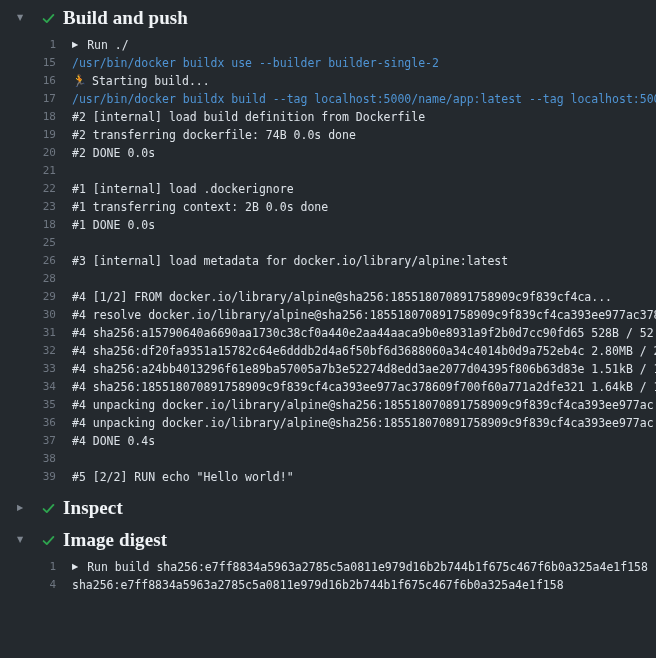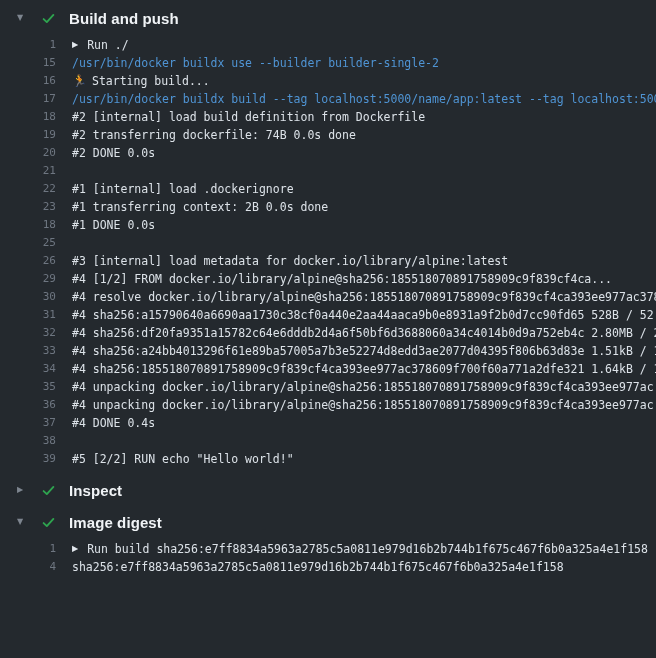--- a/index.html
+++ b/index.html
@@ -12,23 +12,23 @@
   .log-section{display:block;}
   .section-header{
     display:flex;align-items:center;height:32px;padding-left:17px;cursor:pointer;
   }
   .chevron{
     width:13px;flex:none;font-size:8px;color:#7d858f;line-height:32px;
     font-family:"DejaVu Sans",sans-serif;
   }
   .check-icon{width:15px;height:15px;margin-left:11px;flex:none;}
   .section-title{
-    margin-left:13px;
-    font-family:Liberation Sans, sans-serif;
-    font-weight:bold;font-size:15px;color:#f0f3f6;letter-spacing:.1px;
+    margin-left:7px;
+    font-family:Liberation Serif, serif;
+    font-weight:bold;font-size:19px;color:#f0f3f6;letter-spacing:.1px;
   }
   .section-lines{padding:2px 0 6px 0;}
   .section-lines:empty{padding:0;}
   .log-line{
     display:flex;height:18px;line-height:18px;
     font-size:11.5px;color:#dce2e8;white-space:pre;overflow:hidden;
   }
   .line-num{
     width:56px;flex:none;text-align:right;color:#6e7681;font-size:11px;
     cursor:pointer;
@@ -141,20 +141,26 @@
   </div>
 
   <div class="log-line">
     <span class="line-num">26</span>
     <span class="line-body">
       <span class="line-text">#3 [internal] load metadata for docker.io/library/alpine:latest</span>
     </span>
   </div>
 
 
+  <div class="log-line">
+    <span class="line-num">28</span>
+    <span class="line-body">
+      <span class="line-text"></span>
+    </span>
+  </div>
 
   <div class="log-line">
     <span class="line-num">29</span>
     <span class="line-body">
       <span class="line-text">#4 [1/2] FROM docker.io/library/alpine@sha256:185518070891758909c9f839cf4ca...</span>
     </span>
   </div>
 
   <div class="log-line">
     <span class="line-num">30</span>

